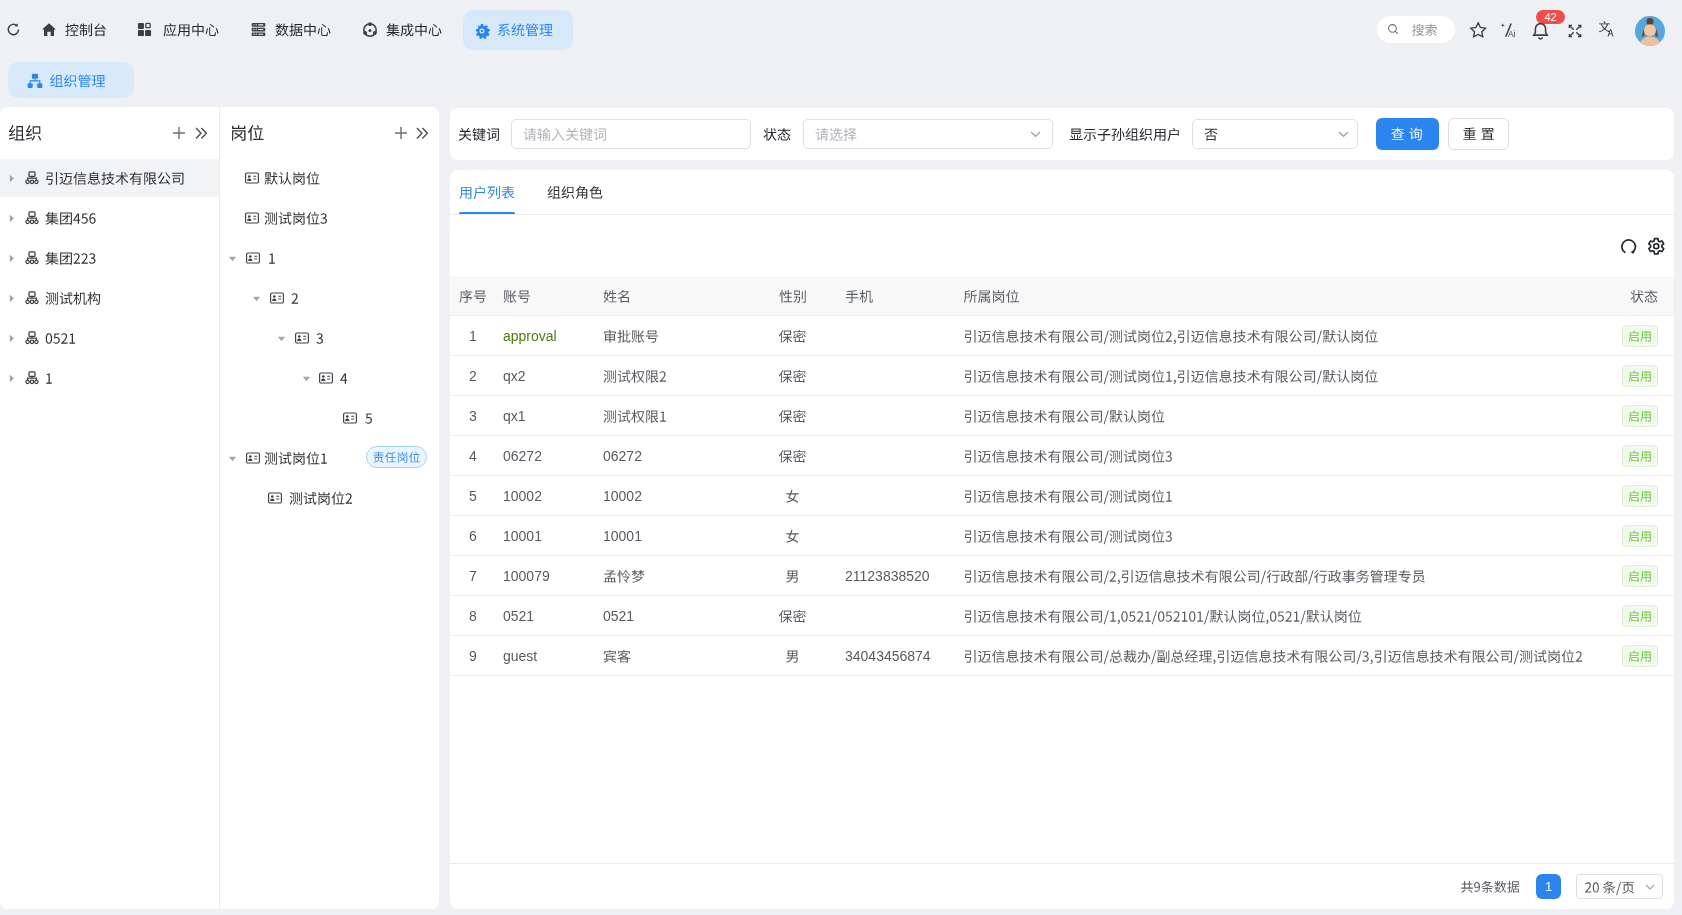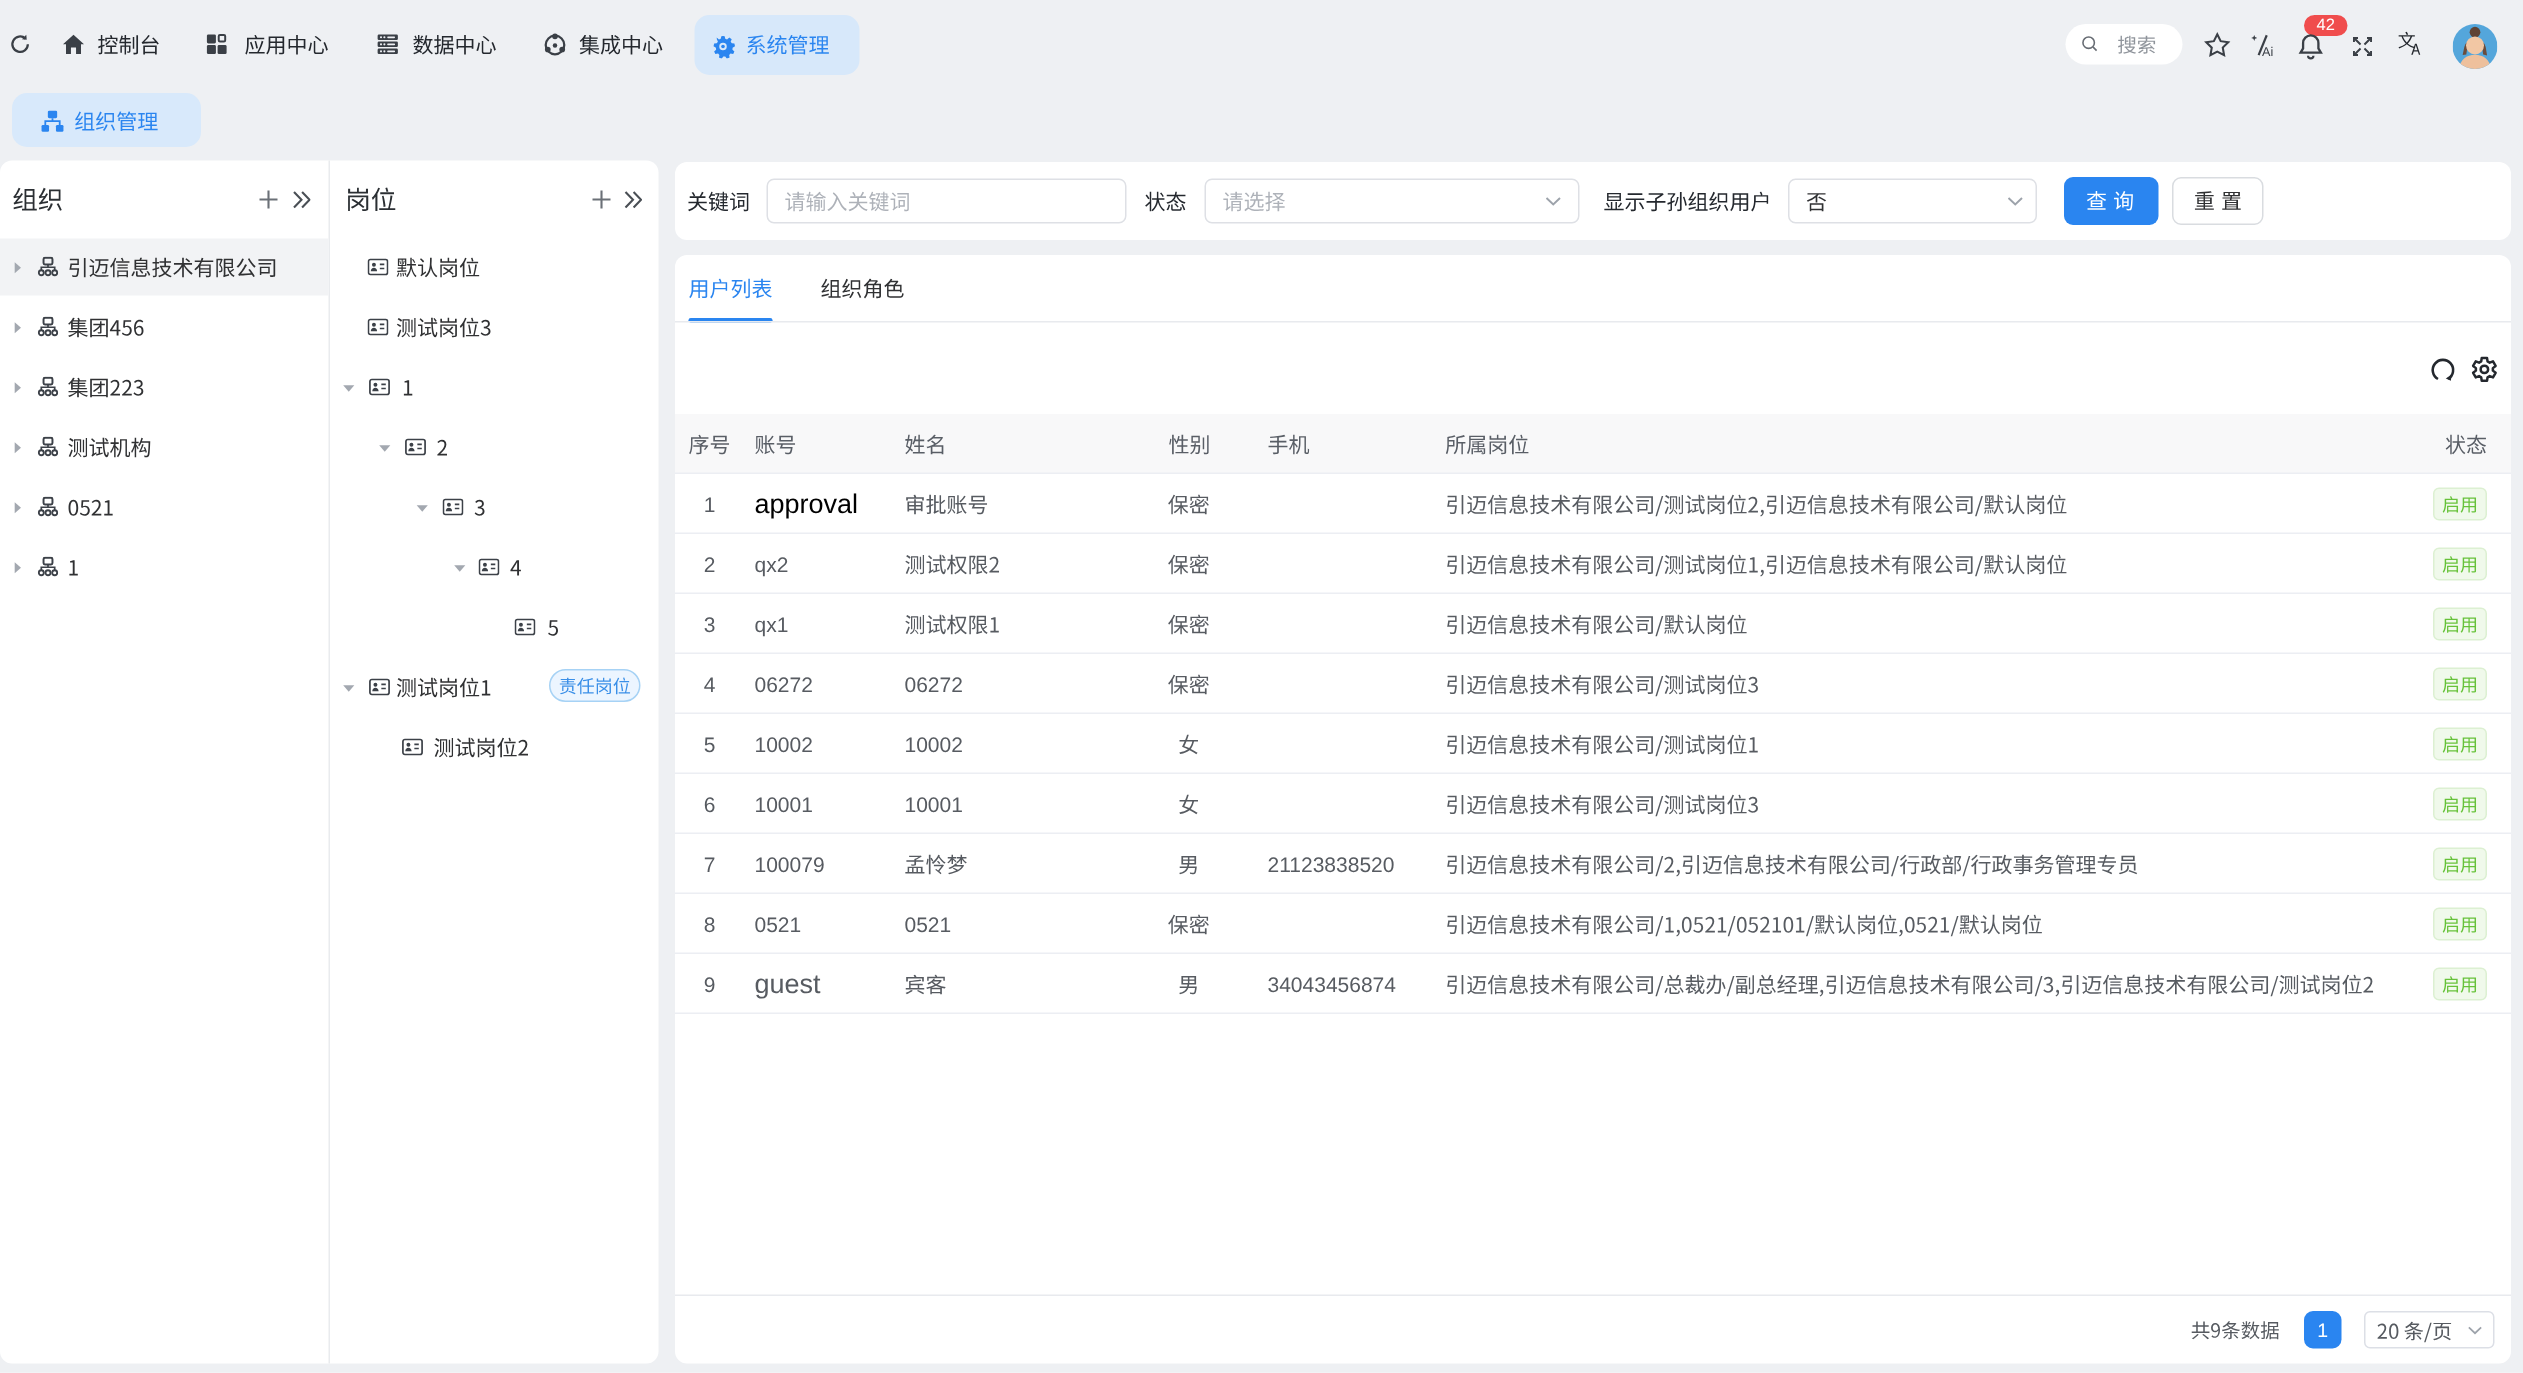--- a/index.html
+++ b/index.html
@@ -42,29 +42,29 @@
 <div class="ab" style="left:1576px;top:874px;width:87px;height:25px;background:#fff;border:1px solid #dcdfe6;border-radius:4px"></div>
 <div class="lt" style="font-size:14px;line-height:14px;color:#575b61;top:329.0px;left:458px;width:30px;text-align:center">1</div>
 <div class="lt" style="font-size:14px;line-height:14px;color:#575b61;top:369.0px;left:458px;width:30px;text-align:center">2</div>
 <div class="lt" style="font-size:14px;line-height:14px;color:#575b61;top:409.0px;left:458px;width:30px;text-align:center">3</div>
 <div class="lt" style="font-size:14px;line-height:14px;color:#575b61;top:449.0px;left:458px;width:30px;text-align:center">4</div>
 <div class="lt" style="font-size:14px;line-height:14px;color:#575b61;top:489.0px;left:458px;width:30px;text-align:center">5</div>
 <div class="lt" style="font-size:14px;line-height:14px;color:#575b61;top:529.0px;left:458px;width:30px;text-align:center">6</div>
 <div class="lt" style="font-size:14px;line-height:14px;color:#575b61;top:569.0px;left:458px;width:30px;text-align:center">7</div>
 <div class="lt" style="font-size:14px;line-height:14px;color:#575b61;top:609.0px;left:458px;width:30px;text-align:center">8</div>
 <div class="lt" style="font-size:14px;line-height:14px;color:#575b61;top:649.0px;left:458px;width:30px;text-align:center">9</div>
-<div class="lt" style="font-size:18px;line-height:14px;color:#000000;top:329.0px;left:503px">approval</div>
+<div class="lt" style="font-size:14px;line-height:14px;color:#4d7c0f;top:329.0px;left:503px">approval</div>
 <div class="lt" style="font-size:14px;line-height:14px;color:#575b61;top:369.0px;left:503px">qx2</div>
 <div class="lt" style="font-size:14px;line-height:14px;color:#575b61;top:409.0px;left:503px">qx1</div>
 <div class="lt" style="font-size:14px;line-height:14px;color:#575b61;top:449.0px;left:503px">06272</div>
 <div class="lt" style="font-size:14px;line-height:14px;color:#575b61;top:489.0px;left:503px">10002</div>
 <div class="lt" style="font-size:14px;line-height:14px;color:#575b61;top:529.0px;left:503px">10001</div>
 <div class="lt" style="font-size:14px;line-height:14px;color:#575b61;top:569.0px;left:503px">100079</div>
 <div class="lt" style="font-size:14px;line-height:14px;color:#575b61;top:609.0px;left:503px">0521</div>
-<div class="lt" style="font-size:18px;line-height:14px;color:#575b61;top:649.0px;left:503px">guest</div>
+<div class="lt" style="font-size:14px;line-height:14px;color:#575b61;top:649.0px;left:503px">guest</div>
 <div class="lt" style="font-size:14px;line-height:14px;color:#575b61;top:449.0px;left:603px">06272</div>
 <div class="lt" style="font-size:14px;line-height:14px;color:#575b61;top:489.0px;left:603px">10002</div>
 <div class="lt" style="font-size:14px;line-height:14px;color:#575b61;top:529.0px;left:603px">10001</div>
 <div class="lt" style="font-size:14px;line-height:14px;color:#575b61;top:609.0px;left:603px">0521</div>
 <div class="lt" style="font-size:14px;line-height:14px;color:#575b61;top:569.0px;left:845px">21123838520</div>
 <div class="lt" style="font-size:14px;line-height:14px;color:#575b61;top:649.0px;left:845px">34043456874</div>
 <svg class="ic" style="left:6px;top:22px;width:15px;height:15px" viewBox="0 0 16 16">
     <path d="M13.4 8a5.5 5.5 0 1 1-1.7-4" fill="none" stroke="#3a3f46" stroke-width="1.6"></path>
     <path d="M12.3 1.3l.3 3.5-3.4-.4z" fill="#3a3f46"></path>
   </svg>

